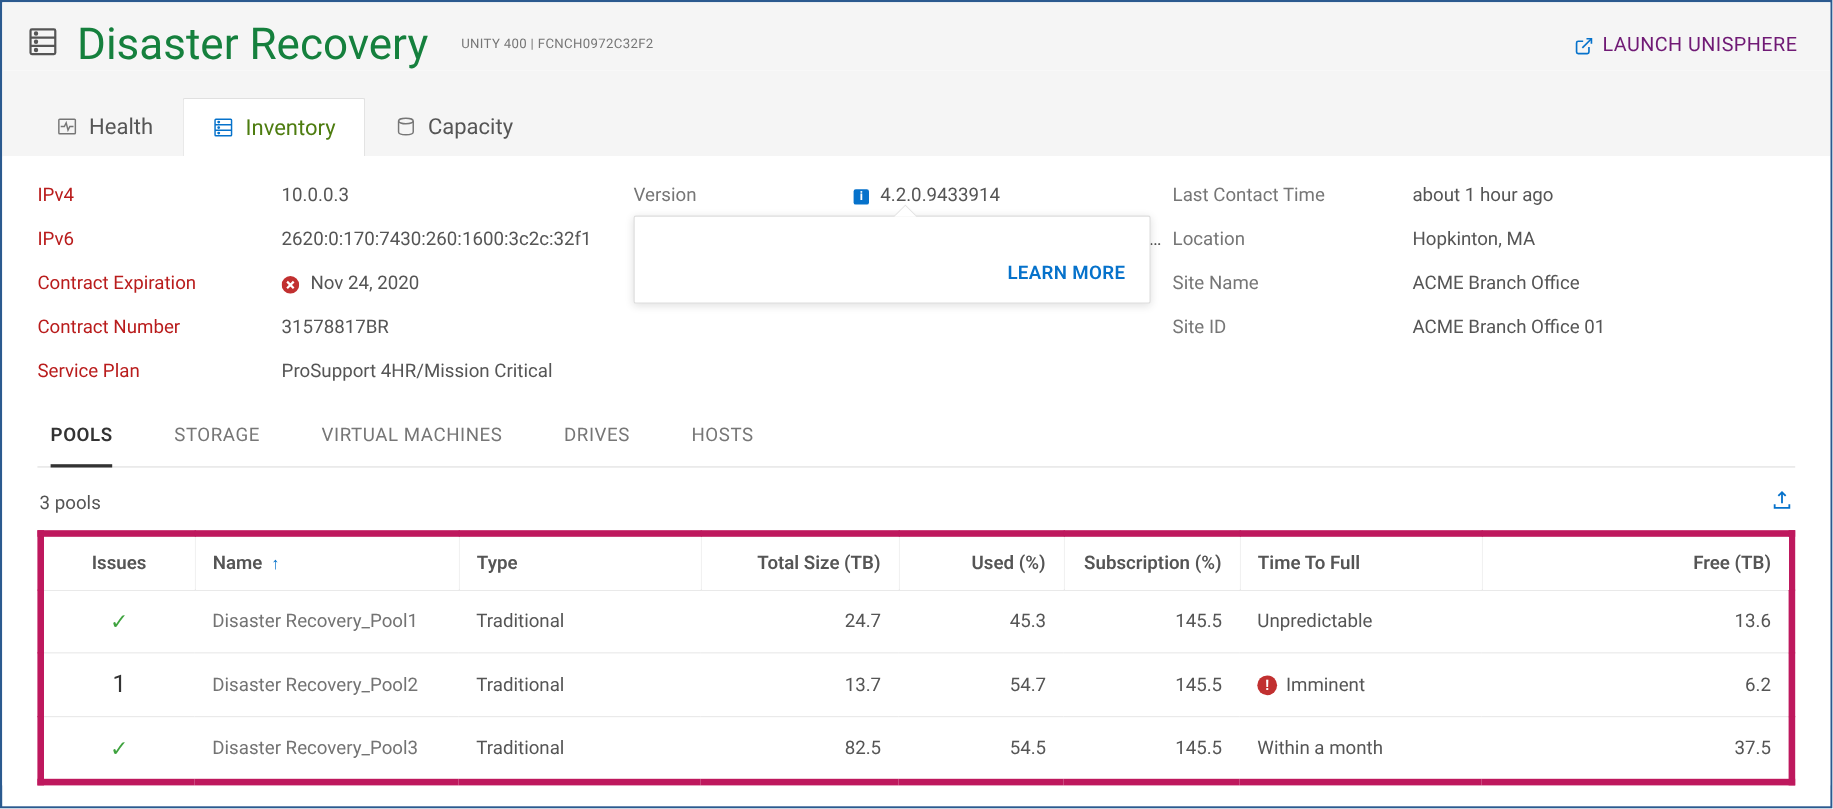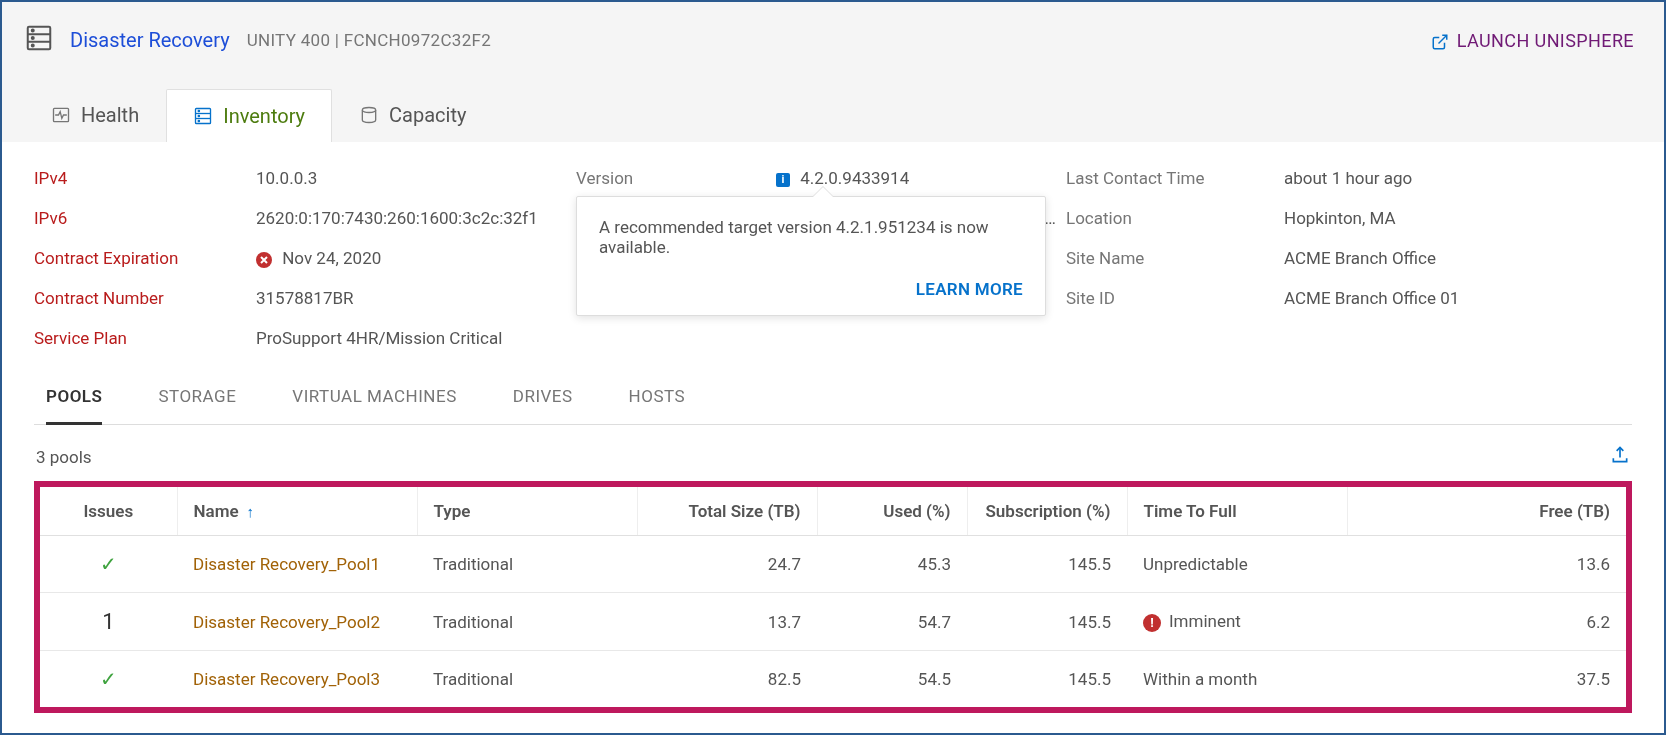--- a/index.html
+++ b/index.html
@@ -22,28 +22,28 @@
     padding: 14px 22px 0 22px;
     height: 62px;
   }
   .header-left {
     display: flex;
     align-items: center;
     gap: 16px;
   }
   .system-icon svg { width: 30px; height: 30px; }
   .page-title {
-    font-size: 20px;
+    font-size: 40px;
     font-weight: 400;
-    color: #1d4ed8;
+    color: #15803d;
   }
   .system-meta {
-    font-size: 17px;
+    font-size: 12px;
     color: #767676;
-    margin-left: 1px;
+    margin-left: 14px;
     letter-spacing: 0.3px;
   }
   .launch-link {
     margin-left: auto;
     display: flex;
     align-items: flex-end;
     gap: 8px;
     color: #701a75;
     font-size: 18px;
     letter-spacing: 0.4px;
@@ -212,21 +212,21 @@
   }
   .table th.right { text-align: right; }
   .table td {
     padding: 16px 16px;
     border-bottom: 1px solid #e8e8e8;
     color: #555;
   }
   .table td.center { text-align: center; }
   .table td.right { text-align: right; }
   .col-sep { border-right: 1px solid #eee; }
-  .pool-link { color: #a16207; cursor: pointer; }
+  .pool-link { color: #737373; cursor: pointer; }
   .ok-icon { color: #3fa33f; font-size: 20px; }
   .issue-count { font-size: 22px; color: #333; }
   .alert-icon {
     display: inline-flex;
     width: 18px;
     height: 18px;
     background: #c13030;
     border-radius: 50%;
     color: #fff;
     font-size: 13px;
@@ -346,21 +346,20 @@
         <div>Site ID</div>
       </div>
       <div class="detail-col values3">
         <div>about 1 hour ago</div>
         <div>Hopkinton, MA</div>
         <div>ACME Branch Office</div>
         <div>ACME Branch Office 01</div>
       </div>
 
       <div class="popover">
-        <div>A recommended target version 4.2.1.951234 is now available.</div>
         <div class="popover-action">LEARN MORE</div>
       </div>
     </div>
 
     <div class="subtabs">
       <div class="subtab active">POOLS</div>
       <div class="subtab">STORAGE</div>
       <div class="subtab">VIRTUAL MACHINES</div>
       <div class="subtab">DRIVES</div>
       <div class="subtab">HOSTS</div>

